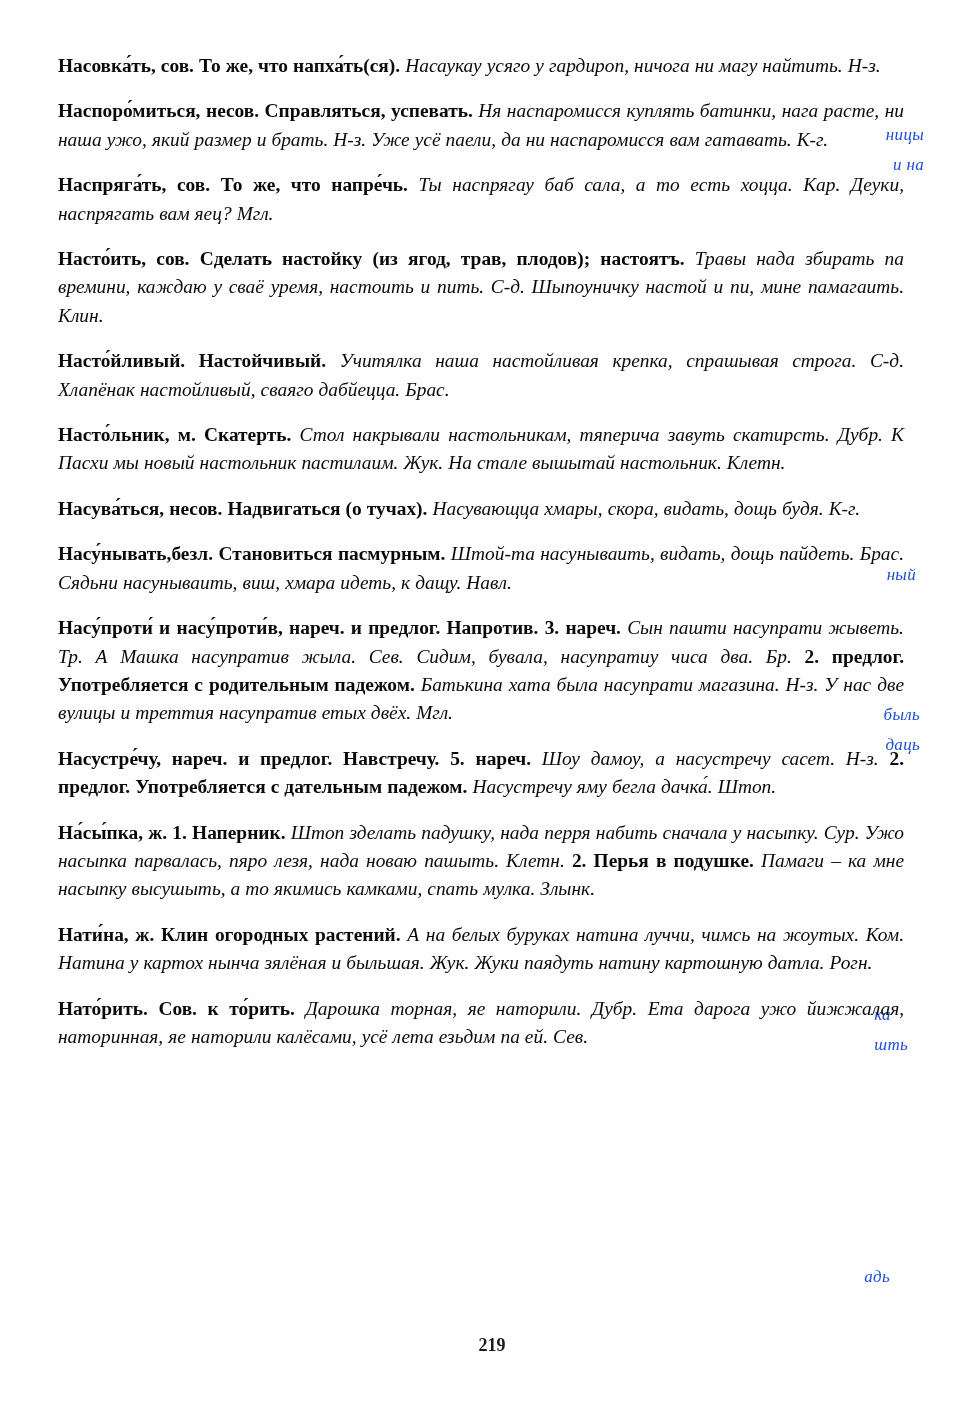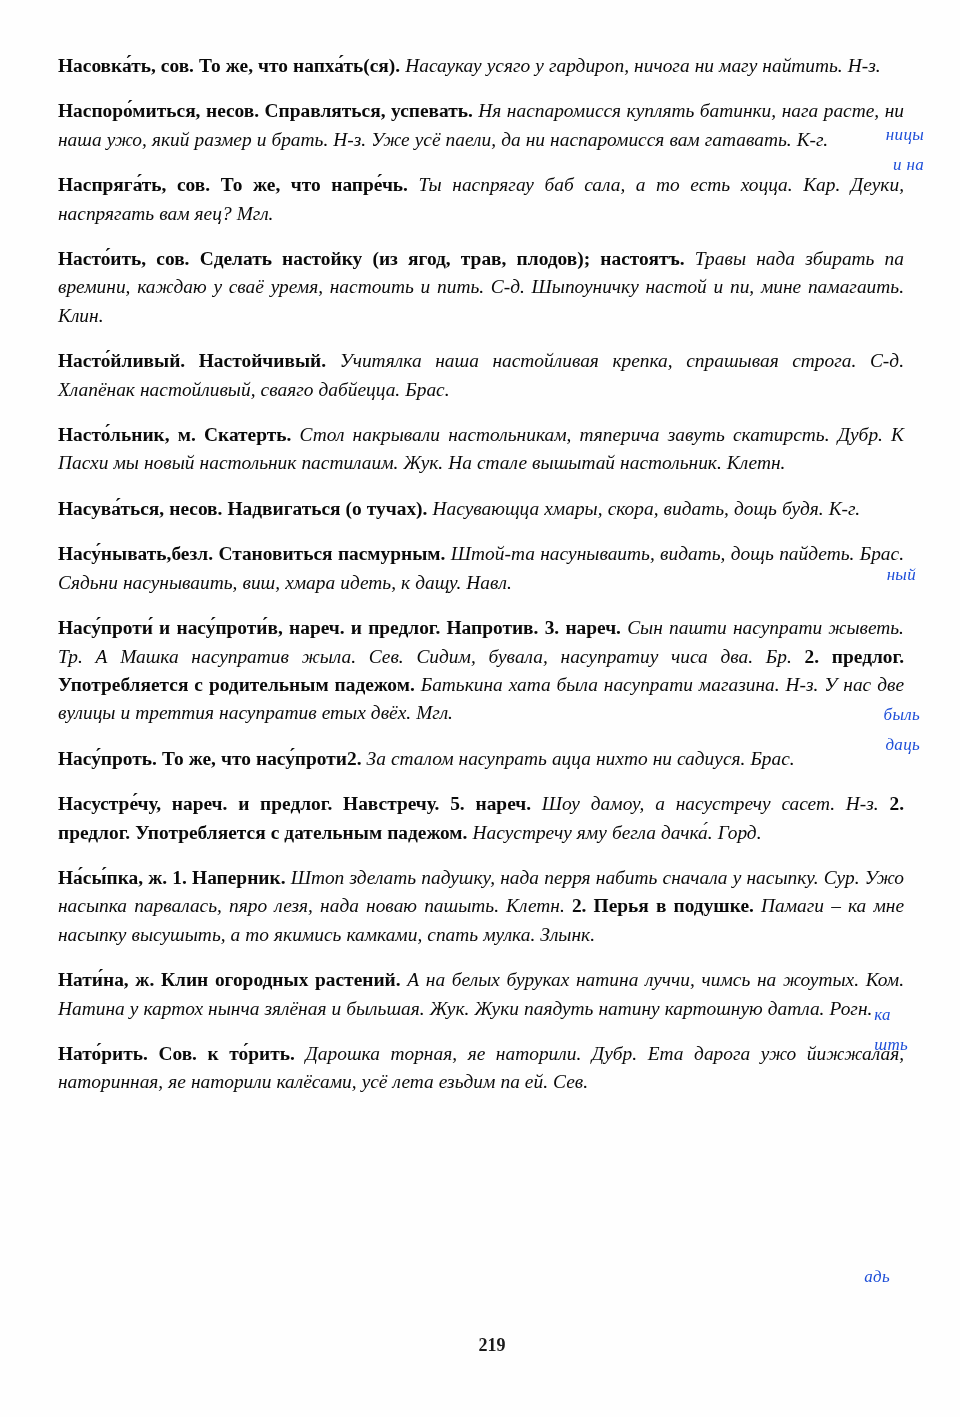--- a/index.html
+++ b/index.html
@@ -136,30 +136,26 @@
       <span class="ex">Штой-та насунываить, видать, дощь пайдеть. Брас. Сядьни насунываить, виш, хмара идеть, к дащу. Навл.</span>
     </p>
 
     <p class="entry">
       <span class="hw">Насу́проти́ и  насу́проти́в, нареч. и предлог. Напротив. 3. нареч.</span>
       <span class="ex">Сын пашти насупрати жыветь. Тр. А Машка насупратив жыла. Сев. Сидим, бувала, насупратиу чиса два. Бр.</span>
       <span class="hw">2. предлог. Употребляется с родительным падежом.</span>
       <span class="ex">Батькина хата была насупрати магазина. Н-з. У нас две  вулицы и треттия насупратив етых двёх. Мгл.</span>
     </p>
 
-    <p class="entry">
-      <span class="hw">Насу́проть. То же, что насу́проти</span><span class="hom">2</span><span class="hw">.</span>
-      <span class="ex">За сталом  насупрать ацца нихто ни садиуся. Брас.</span>
-    </p>
 
     <p class="entry">
       <span class="hw">Насустре́чу, нареч. и предлог. Навстречу. 5. нареч.</span>
       <span class="ex">Шоу дамоу, а насустречу сасет. Н-з.</span>
       <span class="hw">2. предлог. Употребляется с дательным падежом.</span>
-      <span class="ex">Насустречу яму бегла дачка́. Горд.</span>
+      <span class="ex">Насустречу яму бегла дачка́. Штоп.</span>
     </p>
 
     <p class="entry">
       <span class="hw">На́сы́пка, ж. 1. Наперник.</span>
       <span class="ex">Штоп зделать падушку, нада перря набить сначала у насыпку. Сур. Ужо насыпка парвалась, пяро лезя, нада новаю пашыть. Клетн.</span>
       <span class="hw">2. Перья в подушке.</span>
       <span class="ex">Памаги – ка мне насыпку высушыть, а то якимись камками, спать мулка. Злынк.</span>
     </p>
 
     <p class="entry">

